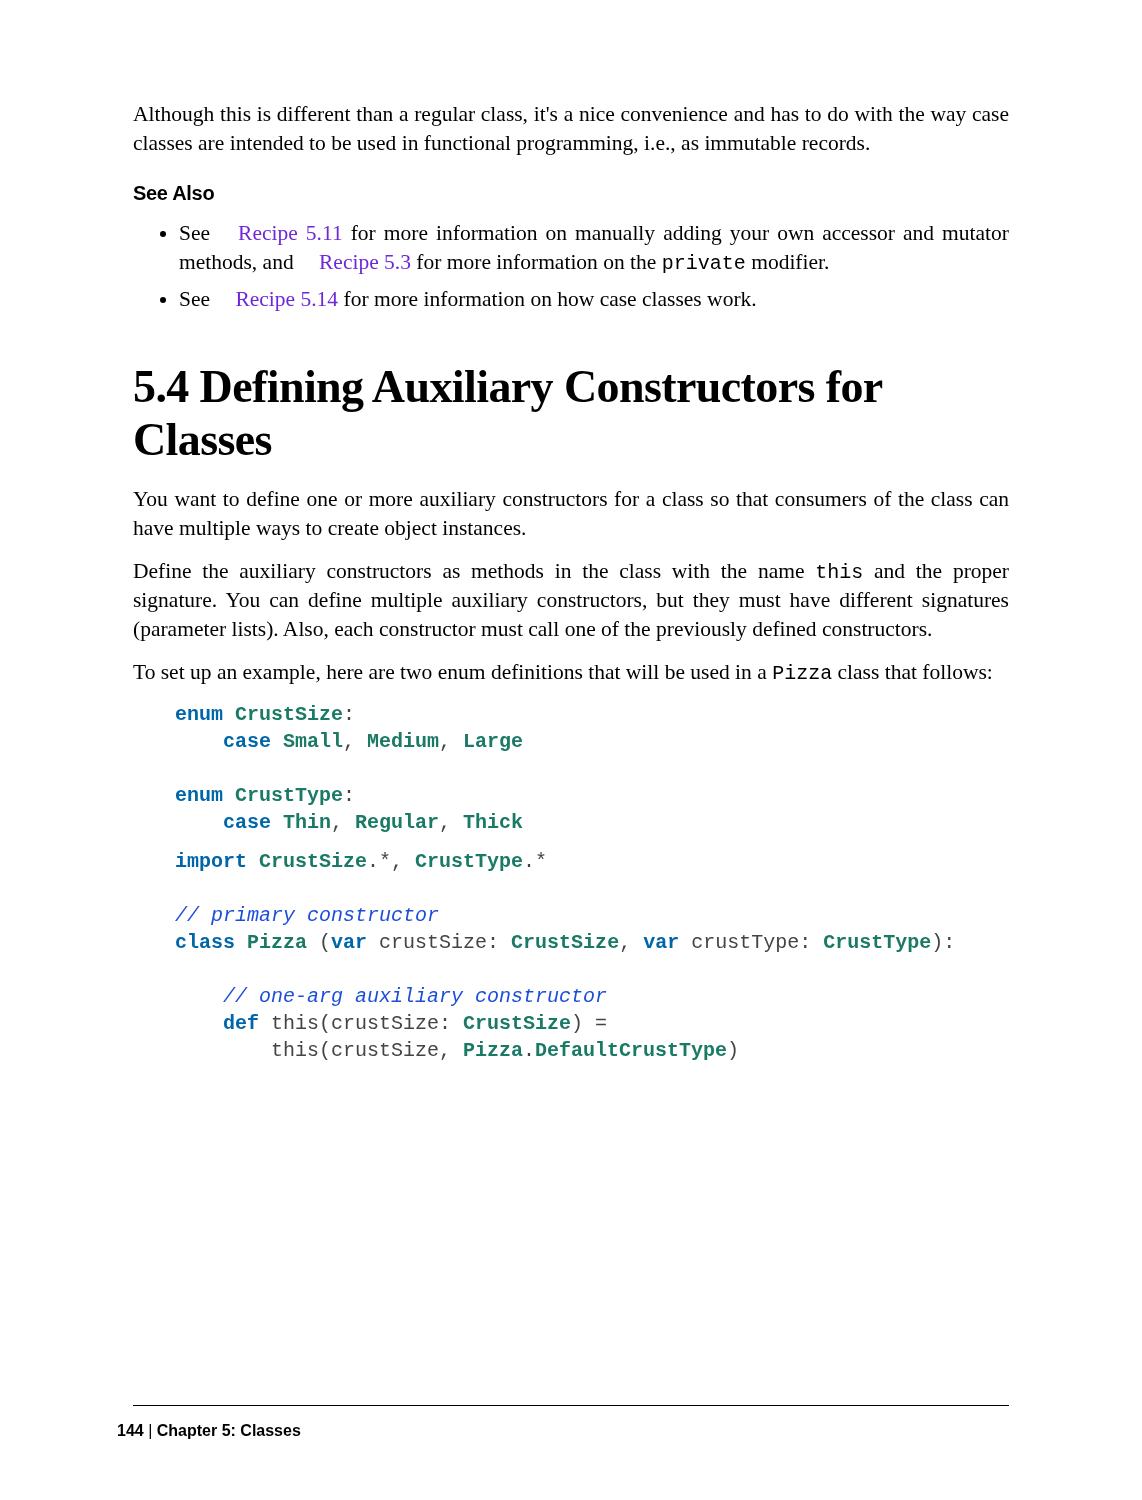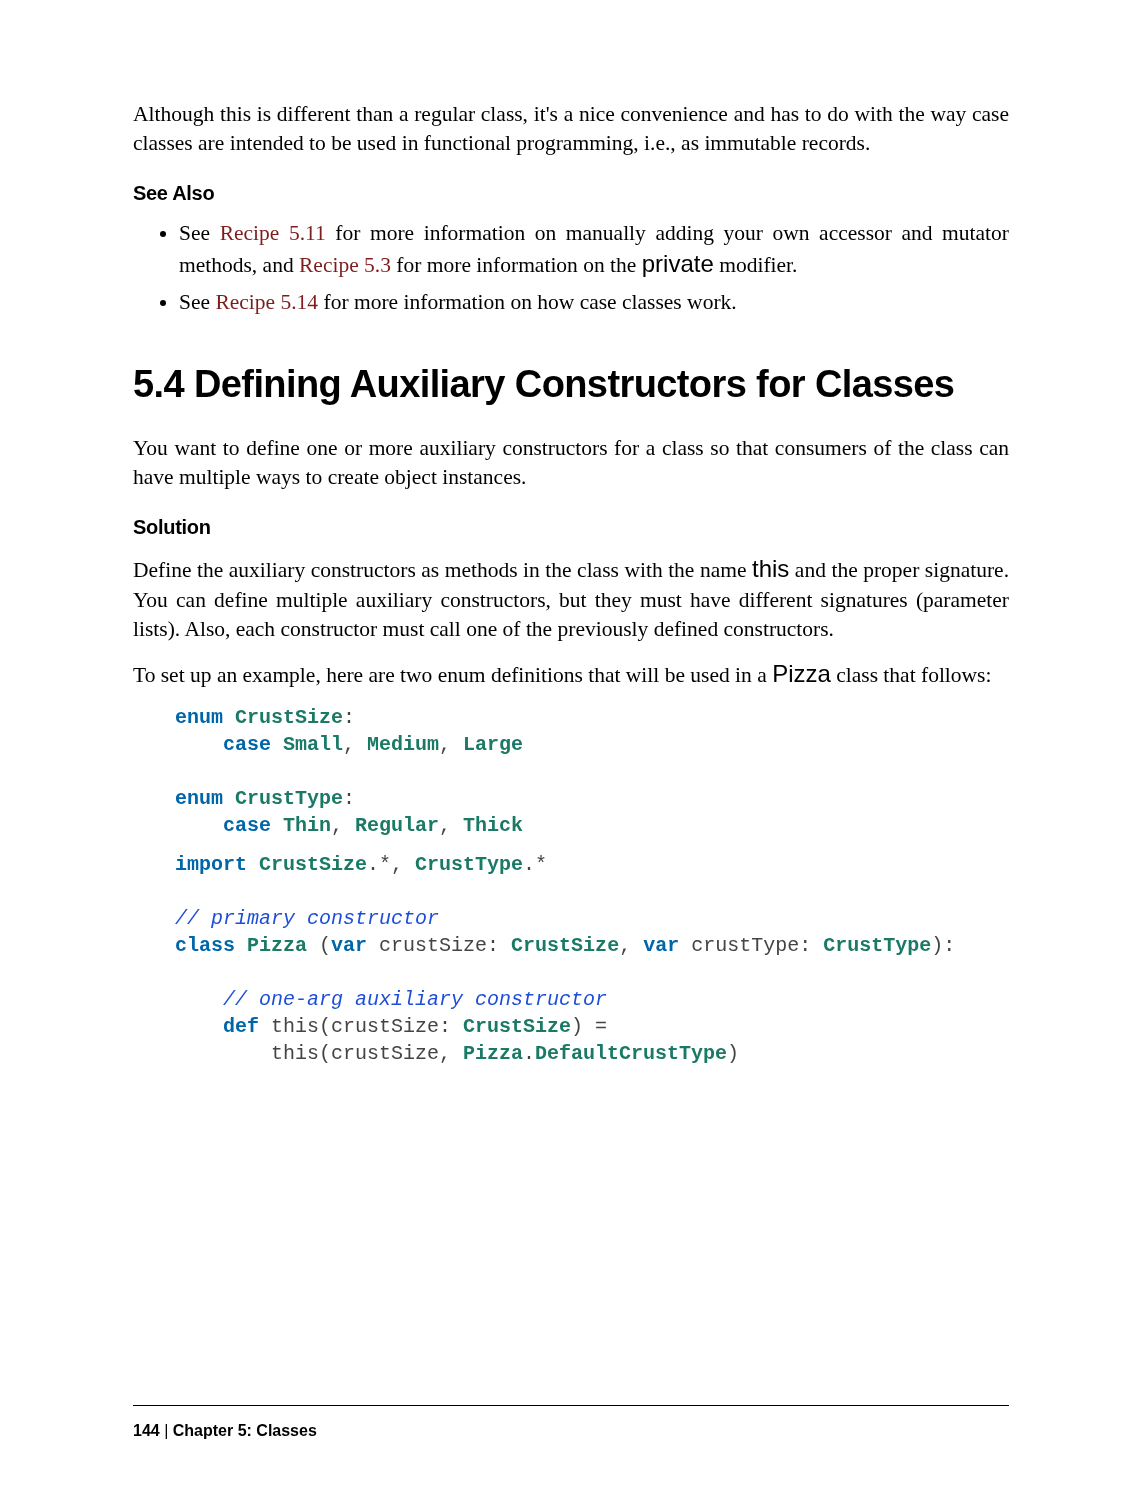--- a/index.html
+++ b/index.html
@@ -23,43 +23,44 @@
     text-align: justify;
   }
   h2.h-see-also, h2.h-section {
     font-family: 'Myriad Pro', 'Segoe UI', 'Helvetica Neue', Arial, sans-serif;
     font-weight: 700;
     font-size: 20px;
     margin: 24px 0 14px 0;
     letter-spacing: -0.3px;
   }
   h1.h-main {
-    font-family: Liberation Sans, sans-serif;
+    font-family: Liberation Serif, serif;
     font-weight: 700;
-    font-size: 38px;
-    margin: 46px 0 28px 0;
+    font-size: 46px;
+    margin: 46px 0 19px 0;
     letter-spacing: -0.6px;
   }
   ul.bullets {
     margin: 0 0 14px 0;
     padding-left: 46px;
     font-size: 21.5px;
     line-height: 1.35;
   }
   ul.bullets li {
     margin-bottom: 8px;
     text-align: justify;
   }
   a.xref {
-    color: #7f1d1d;
+    color: #6d28d9;
     text-decoration: none;
+    margin-left: 20px;
   }
   code.inline, .codekw {
-    font-family: Liberation Sans, sans-serif;
-    font-size: 24px;
+    font-family: Liberation Mono, monospace;
+    font-size: 20px;
   }
   pre.codeblock {
     font-family: 'Consolas', 'Menlo', 'Courier New', monospace;
     font-size: 20px;
     font-weight: bold;
     line-height: 1.35;
     margin: 10px 0 12px 42px;
     white-space: pre;
   }
   .kw { color: #0066aa; }
@@ -69,21 +70,21 @@
   hr.footer-rule {
     border: none;
     border-top: 1px solid #000;
     margin: 0;
     position: absolute;
     left: 133px; right: 133px;
     bottom: 90px;
   }
   .footer {
     position: absolute;
-    left: 133px;
+    left: 117px;
     bottom: 56px;
     font-family: 'Myriad Pro', 'Segoe UI', 'Helvetica Neue', Arial, sans-serif;
     font-size: 16px;
   }
   .footer .pg { font-weight: 700; }
   .footer .chap { font-weight: 700; }
 </style>
 </head>
 <body>
 
@@ -99,21 +100,20 @@
     </li>
     <li>
       <span>See </span><a class="xref" href="#">Recipe 5.14</a><span> for more information on how case classes work.</span>
     </li>
   </ul>
 
   <h1 class="h-main">5.4 Defining Auxiliary Constructors for Classes</h1>
 
   <p class="body">You want to define one or more auxiliary constructors for a class so that consumers of the class can have multiple ways to create object instances.</p>
 
-  <h2 class="h-section">Solution</h2>
 
   <p class="body">
     <span>Define the auxiliary constructors as methods in the class with the name </span><code class="inline">this</code><span> and the proper signature. You can define multiple auxiliary constructors, but they must have different signatures (parameter lists). Also, each constructor must call one of the previously defined constructors.</span>
   </p>
 
   <p class="body">
     <span>To set up an example, here are two enum definitions that will be used in a </span><code class="inline">Pizza</code><span> class that follows:</span>
   </p>
 
   <pre class="codeblock"><span class="kw">enum</span> <span class="type">CrustSize</span><span class="pun">:</span>

